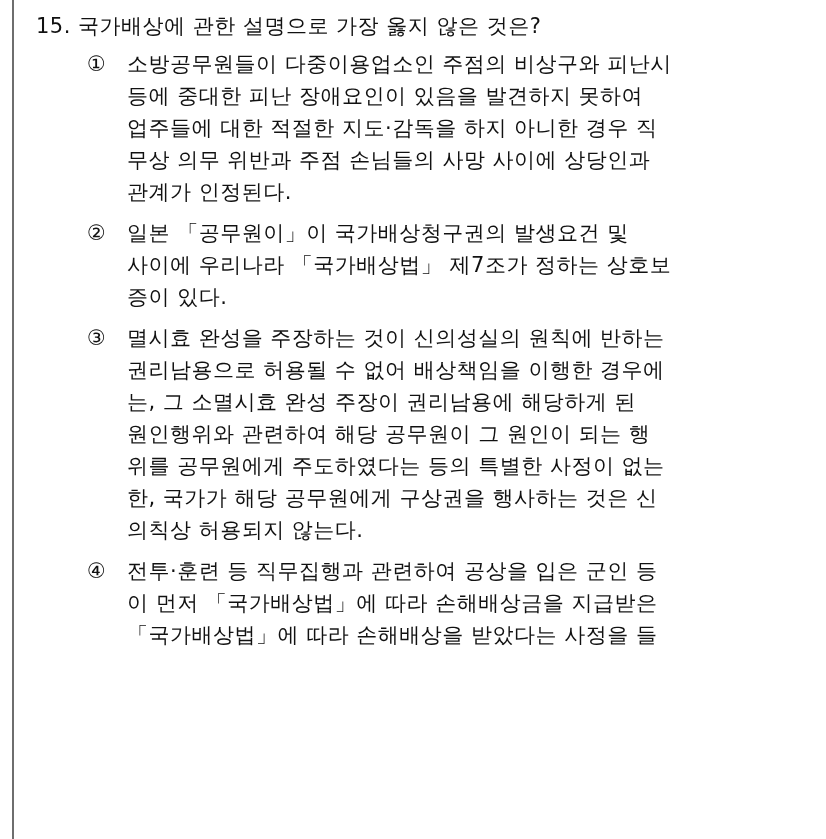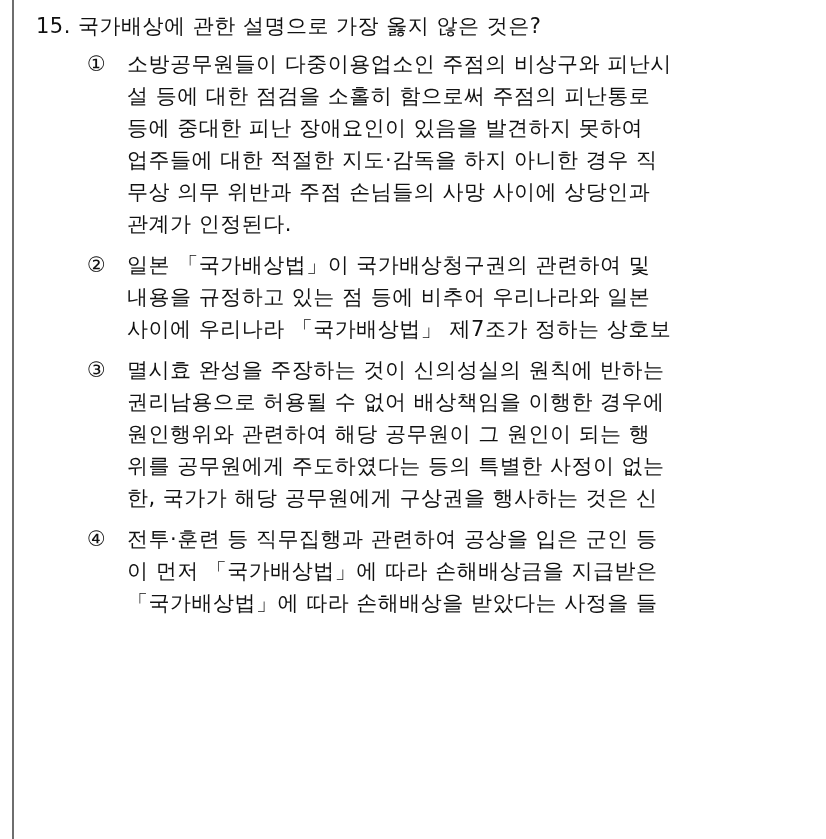--- a/index.html
+++ b/index.html
@@ -74,41 +74,42 @@
   <div class="question">
     <span class="question-number">15.</span>
     <span class="question-stem">국가배상에 관한 설명으로 가장 옳지 않은 것은?</span>
   </div>
 
   <div class="options">
 
     <div class="option">
       <span class="option-marker">①</span>
       <span class="option-line">소방공무원들이 다중이용업소인 주점의 비상구와 피난시</span>
-      <span class="option-line">설 등에 대한 점검을 소홀히 함으로써 주점의 피난통로</span>
       <span class="option-line">등에 중대한 피난 장애요인이 있음을 발견하지 못하여</span>
       <span class="option-line">업주들에 대한 적절한 지도·감독을 하지 아니한 경우 직</span>
       <span class="option-line">무상 의무 위반과 주점 손님들의 사망 사이에 상당인과</span>
       <span class="option-line">관계가 인정된다.</span>
     </div>
 
     <div class="option">
       <span class="option-marker">②</span>
-      <span class="option-line">일본 「국가배상법」이 국가배상청구권의 관련하여 및</span>
-      <span class="option-line">내용을 규정하고 있는 점 등에 비추어 우리나라와 일본</span>
+      <span class="option-line">일본 「공무원이」이 국가배상청구권의 발생요건 및</span>
       <span class="option-line">사이에 우리나라 「국가배상법」 제7조가 정하는 상호보</span>
+      <span class="option-line">증이 있다.</span>
     </div>
 
     <div class="option">
       <span class="option-marker">③</span>
       <span class="option-line">멸시효 완성을 주장하는 것이 신의성실의 원칙에 반하는</span>
       <span class="option-line">권리남용으로 허용될 수 없어 배상책임을 이행한 경우에</span>
+      <span class="option-line">는, 그 소멸시효 완성 주장이 권리남용에 해당하게 된</span>
       <span class="option-line">원인행위와 관련하여 해당 공무원이 그 원인이 되는 행</span>
       <span class="option-line">위를 공무원에게 주도하였다는 등의 특별한 사정이 없는</span>
       <span class="option-line">한, 국가가 해당 공무원에게 구상권을 행사하는 것은 신</span>
+      <span class="option-line">의칙상 허용되지 않는다.</span>
     </div>
 
     <div class="option">
       <span class="option-marker">④</span>
       <span class="option-line">전투·훈련 등 직무집행과 관련하여 공상을 입은 군인 등</span>
       <span class="option-line">이 먼저 「국가배상법」에 따라 손해배상금을 지급받은</span>
       <span class="option-line">「국가배상법」에 따라 손해배상을 받았다는 사정을 들</span>
 
     </div>
 

